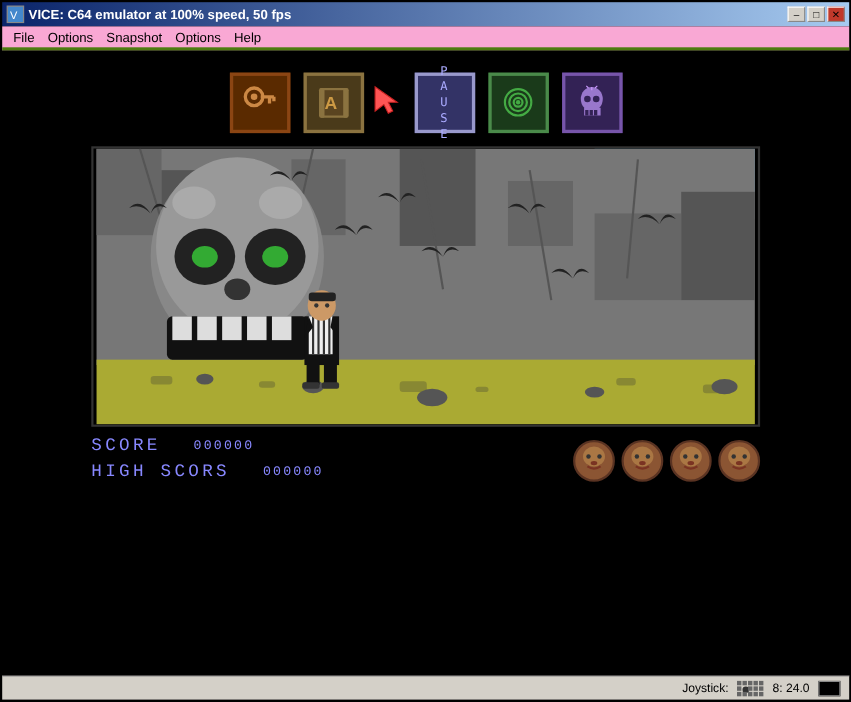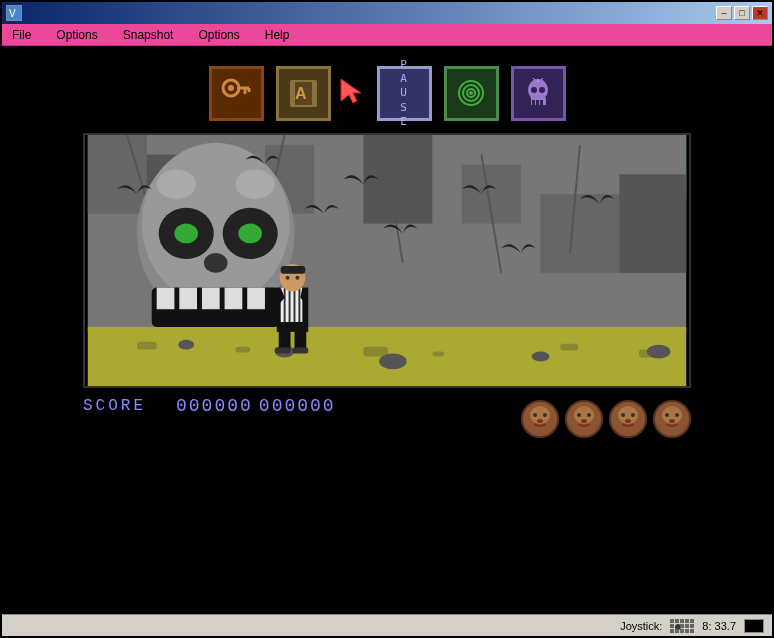--- a/index.html
+++ b/index.html
@@ -68,28 +68,28 @@
       justify-content: center;
       font-size: 9px;
       cursor: pointer;
       color: #000;
     }
 
     .title-btn.close { background: #c0392b; }
 
     
     .menu-bar {
-      background: #ec4899;
+      background: #f9a8d4;
       height: 22px;
       display: flex;
       align-items: center;
       padding: 0 4px;
-      gap: 13px;
+      gap: 0;
       flex-shrink: 0;
-      border-bottom: 1px solid #4d7c0f;
+      border-bottom: 3px solid #4d7c0f;
     }
 
     .menu-item {
       padding: 2px 6px;
       font-size: 12px;
       cursor: pointer;
       color: #000;
     }
 
     
@@ -174,41 +174,41 @@
       width: 608px;
       display: flex;
       align-items: flex-start;
       padding: 8px 0;
       gap: 0;
       justify-content: space-between;
     }
 
     .score-text-area {
       display: flex;
-      flex-direction: row;
+      flex-direction: column;
       gap: 6px;
     }
 
     .score-line {
       display: flex;
       gap: 30px;
       align-items: center;
     }
 
     .score-label {
       font-family: 'Courier New', monospace;
       font-size: 16px;
       color: #8888ff;
       letter-spacing: 3px;
       text-transform: uppercase;
     }
 
     .score-value {
       font-family: 'Courier New', monospace;
-      font-size: 18px;
+      font-size: 12px;
       color: #8888ff;
       letter-spacing: 2px;
     }
 
     .lives-area {
       display: flex;
       gap: 6px;
       align-items: center;
       padding-top: 4px;
     }
@@ -280,20 +280,21 @@
 <div class="window">
 
   <div class="title-bar">
     <div class="title-bar-left">
       <div class="title-bar-icon">
         <svg width="14" height="14" viewBox="0 0 14 14">
           <rect width="14" height="14" fill="#4488cc"></rect>
           <text x="2" y="11" font-size="10" fill="white">V</text>
         </svg>
       </div>
+      <span class="title-text">VICE: C64 emulator at 100% speed, 50 fps</span>
     </div>
     <div class="title-bar-buttons">
       <div class="title-btn">–</div>
       <div class="title-btn">□</div>
       <div class="title-btn close">✕</div>
     </div>
   </div>
 
   <div class="menu-bar">
     <span class="menu-item">File</span>
@@ -467,20 +468,21 @@
       </svg>
     </div>
 
     <div class="score-area">
       <div class="score-text-area">
         <div class="score-line">
           <span class="score-label">SCORE</span>
           <span class="score-value">000000</span>
         </div>
         <div class="score-line">
+          <span class="score-label">HIGH SCORS</span>
           <span class="score-value">000000</span>
         </div>
       </div>
 
       <div class="lives-area">
         <div class="life-face">
           <svg width="34" height="34" viewBox="0 0 34 34">
             <circle cx="17" cy="17" r="16" fill="#8B5533"></circle>
             <ellipse cx="17" cy="13" rx="10" ry="9" fill="#aa7744"></ellipse>
             <ellipse cx="12" cy="13" rx="2" ry="2" fill="#333"></ellipse>
@@ -535,17 +537,17 @@
         <div class="dot" style="background:#333; width:6px; height:6px; border-radius:50%;"></div>
         <div class="dot"></div>
         <div class="dot"></div>
         <div class="dot"></div>
       <div class="dot"></div>
         <div class="dot"></div>
         <div class="dot"></div>
         <div class="dot"></div>
         <div class="dot"></div>
     </div>
-    <span class="status-text">8: 33.7</span>
+    <span class="status-text">8: 24.0</span>
     <div class="speed-box"></div>
   </div>
 
 </div>
 
 </body></html>

